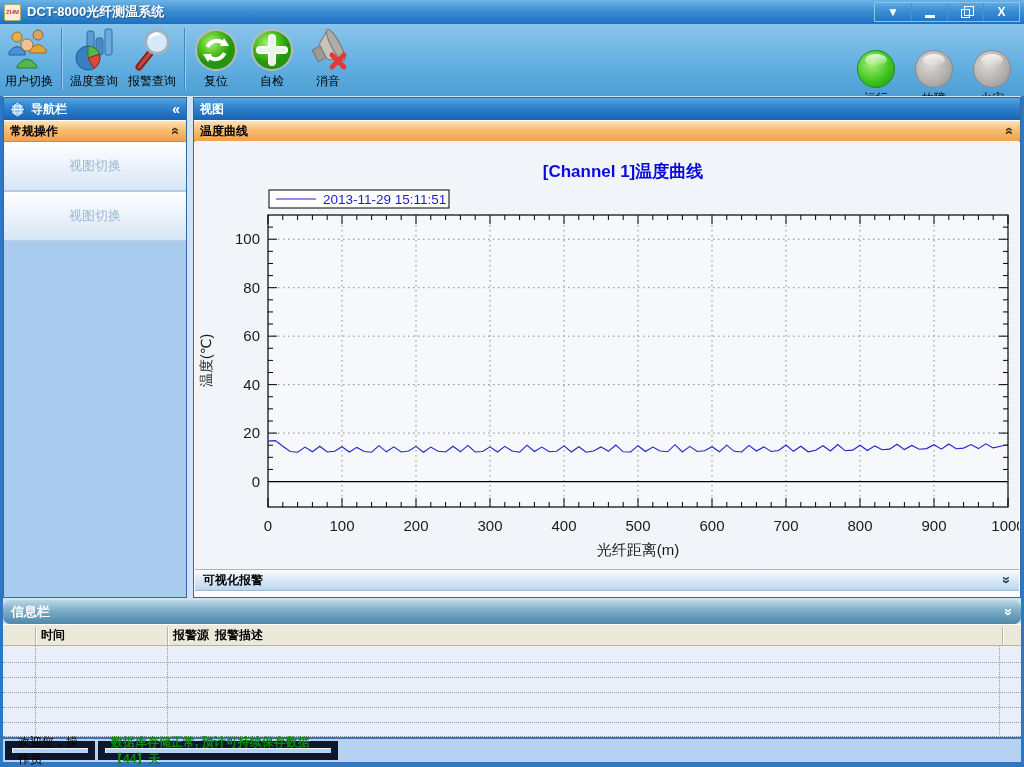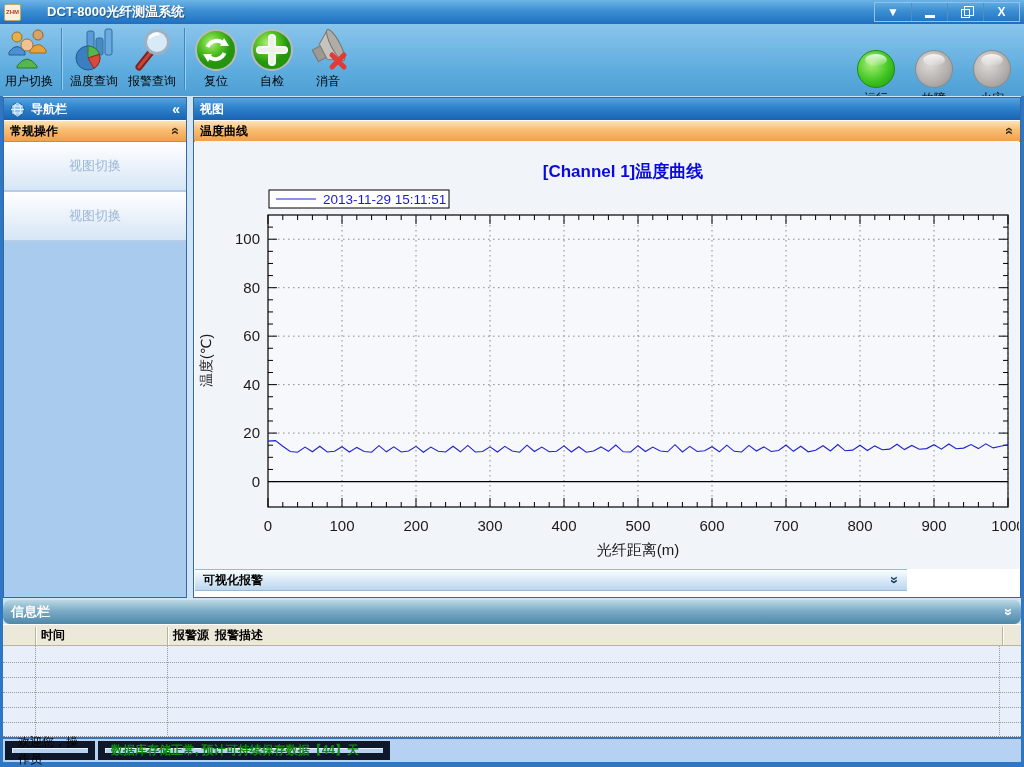--- a/index.html
+++ b/index.html
@@ -2,21 +2,21 @@
 <html><head>
 <meta charset="utf-8">
 <style>
   * { margin:0; padding:0; box-sizing:border-box; }
   html,body { width:1024px; height:767px; }
   body { font-family:"Liberation Sans","DejaVu Sans",sans-serif; background:#2e77c4; overflow:hidden; position:relative; }
   .abs { position:absolute; }
 
   
   .titlebar { left:0; top:0; width:1024px; height:24px;
-    background:linear-gradient(#6cb4e6,#3d8fd2 45%,#1e6fc0); display:flex; align-items:center;gap:20px; }
+    background:linear-gradient(#6cb4e6,#3d8fd2 45%,#1e6fc0); display:flex; align-items:center; }
   .app-icon { width:17px; height:17px; margin:0 6px 0 4px; border-radius:2px; background:#f6f0df; border:1px solid #b9a86a; display:flex; align-items:center; justify-content:center; font-size:6px; font-weight:bold; color:#c03a1e; }
   .app-title { color:#fff; font-size:13px; font-weight:bold; text-shadow:1px 1px 1px rgba(0,0,0,.35); }
   .win-controls { position:absolute; right:4px; top:2px; height:20px; display:flex; border:1px solid #8fc2ec; }
   .win-btn { width:36px; height:100%; display:flex; align-items:center; justify-content:center; color:#fff; font-size:12px; font-weight:bold; border-left:1px solid #4c8fc8; cursor:default; }
   .win-btn:first-child { border-left:none; }
   .glyph-min { display:inline-block; width:10px; border-bottom:3px solid #fff; margin-top:8px; }
   .glyph-restore { position:relative; display:inline-block; width:9px; height:9px; border:1px solid #fff; margin-top:2px; }
   .glyph-restore::before { content:""; position:absolute; left:2px; top:-4px; width:8px; height:8px; border:1px solid #fff; }
 
   
@@ -45,21 +45,21 @@
   .chev { display:inline-block; color:#fff; font-size:14px; font-weight:bold; line-height:1; cursor:default; }
   .chev.dark { color:#3a2c10; }
   .chev.rot-up { transform:rotate(90deg); }
   .chev.rot-down { transform:rotate(90deg); }
   .section-header-orange { height:22px; background:linear-gradient(#fde3b8,#f8bd72 45%,#f0a14c); border-top:1px solid #fff; border-bottom:1px solid #d08a34; color:#000; font-size:12px; font-weight:bold; display:flex; align-items:center; padding:0 6px; }
   .side-item { height:50px; background:linear-gradient(#ffffff,#e9f1fa 55%,#d6e6f6); border-bottom:2px solid #b4cce6; display:flex; align-items:center; justify-content:center; font-size:13px; color:#9cb6d6; cursor:default; }
 
   
   .mainpanel { left:193px; top:97px; width:828px; height:501px; background:#fff; border:1px solid #35689e; }
   .chart-region { position:absolute; left:1px; top:43px; width:824px; height:428px; background:#f1f4f9; }
-  .alarm-bar { position:absolute; left:1px; top:471px; width:712px; height:22px;
+  .alarm-bar { position:absolute; left:1px; top:471px; width:824px; height:22px;
     background:linear-gradient(#fbfdff,#dcebf8 45%,#bcd6ef); border-top:1px solid #9ab8d4; border-bottom:1px solid #9ab8d4; display:flex; align-items:center; padding:0 8px; font-size:12px; font-weight:bold; color:#000; }
   .alarm-bar .spacer { flex:1; }
   .chev.navy { color:#1c3c60; }
 
   
   .infoband { left:3px; top:600px; width:1018px; height:24px;
     background:linear-gradient(#bcd8e4,#7cacc6 45%,#4e88aa); display:flex; align-items:center; padding:0 8px; color:#fff; font-size:13px; font-weight:bold;border-radius:7px; }
   .infoband .spacer { flex:1; }
 
   
@@ -68,21 +68,21 @@
   .hdr-div { position:absolute; top:2px; height:18px; width:1px; background:#b8b49a; box-shadow:1px 0 0 #fff; }
   .tbl-body { left:3px; top:646px; width:1018px; height:91px; background:#e9effa; border-bottom:1px dotted #8a8a8a; overflow:hidden; }
   .tbl-row { height:15px; border-bottom:1px dotted #9a9a9a; }
   .vdot { position:absolute; top:0; height:91px; width:0; border-left:1px dotted #9a9a9a; }
   .tbl-underline { left:3px; top:737px; width:1018px; height:2px; background:#3a74b8; }
 
   
   .statusbar { left:3px; top:739px; width:1018px; height:23px; background:#b5d2f2; display:flex; align-items:center; padding-left:2px; gap:3px; }
   .status-box { height:19px; border:7px solid #0f172a; box-shadow:inset 1px 1px 0 rgba(255,255,255,.7); display:flex; align-items:center; padding:0 6px; font-size:12px; }
   .status-box.welcome { width:90px; color:#000; }
-  .status-box.db { width:292px; color:#0c8a0c; font-weight:bold; }
+  .status-box.db { width:240px; color:#0c8a0c; font-weight:bold; }
 
   svg text { font-family:"Liberation Sans","DejaVu Sans",sans-serif; }
 </style>
 </head>
 <body>
 
 <div class="abs titlebar">
   <div class="app-icon">ZHM</div>
   <div class="app-title">DCT-8000光纤测温系统</div>
   <div class="win-controls">

